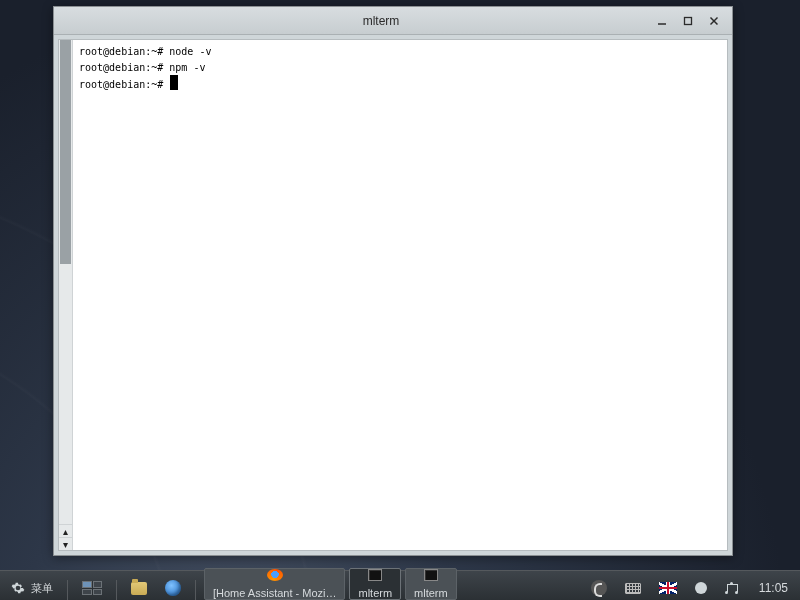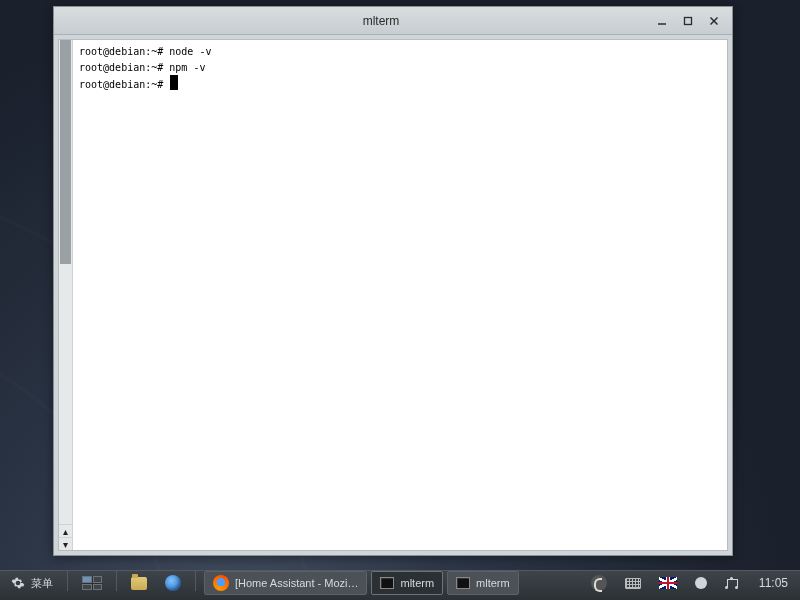--- a/index.html
+++ b/index.html
@@ -92,21 +92,21 @@
       margin-left: 1px;
     }
 
     
     .panel {
       position: absolute;
       left: 0; right: 0; bottom: 0;
       height: 30px;
       background: linear-gradient(#3e444a, #2b3034);
       border-top: 1px solid #55595d;
-      display: flex; align-items: flex-start;
+      display: flex; align-items: flex-end;
       font-size: 11px; color: #d6dadd;
       padding: 0 4px;
       gap: 6px;
     }
     .panel .pbtn {
       height: 24px;
       display: flex; align-items: center;
       padding: 0 6px;
       border-radius: 2px;
       gap: 5px;
@@ -114,31 +114,32 @@
     }
     .panel .sep {
       width: 1px; height: 20px; background: #55595d; margin: 0 2px;
     }
     .panel .iconbox {
       width: 16px; height: 16px;
       display: inline-flex; align-items: center; justify-content: center;
       border-radius: 2px;
     }
     .taskbtn {
-      height: 24px;
+      height: 32px;
       display: flex; align-items: center;
       background: #4b5156;
       border: 1px solid #5c6267;
       border-radius: 2px;
       padding: 0 8px;
       gap: 6px;
       max-width: 180px;
       overflow: hidden; white-space: nowrap; text-overflow: ellipsis;
       cursor: default;
       font-size: 11px;
+      flex-direction: column;
     }
     .taskbtn.active { background: #2b3034; border-color: #6c7277; }
     .panel .spacer { flex: 1; }
     .flag {
       width: 18px; height: 12px; position: relative;
       background: linear-gradient(#012169, #012169);
       overflow: hidden;
     }
     .flag::before, .flag::after {
       content: ""; position: absolute; inset: 0;

